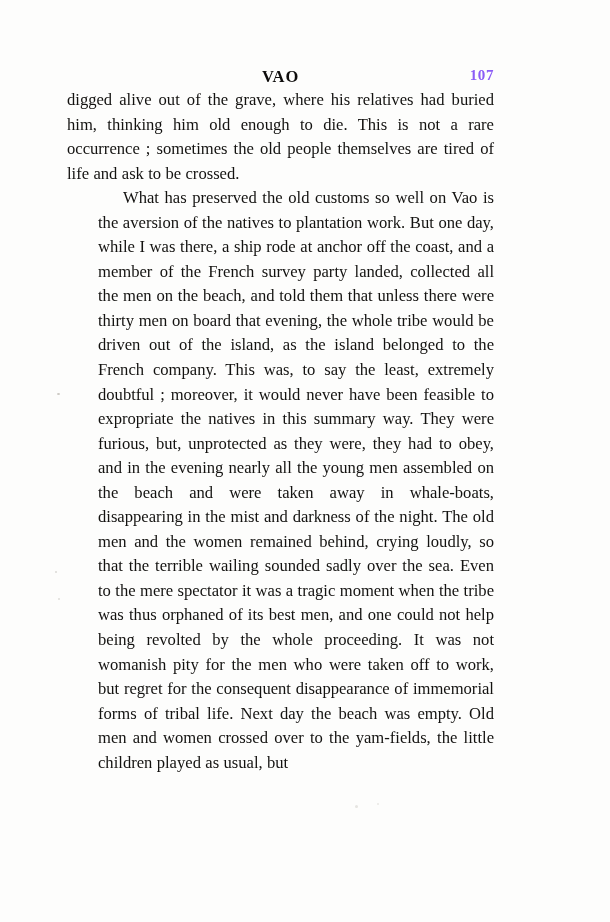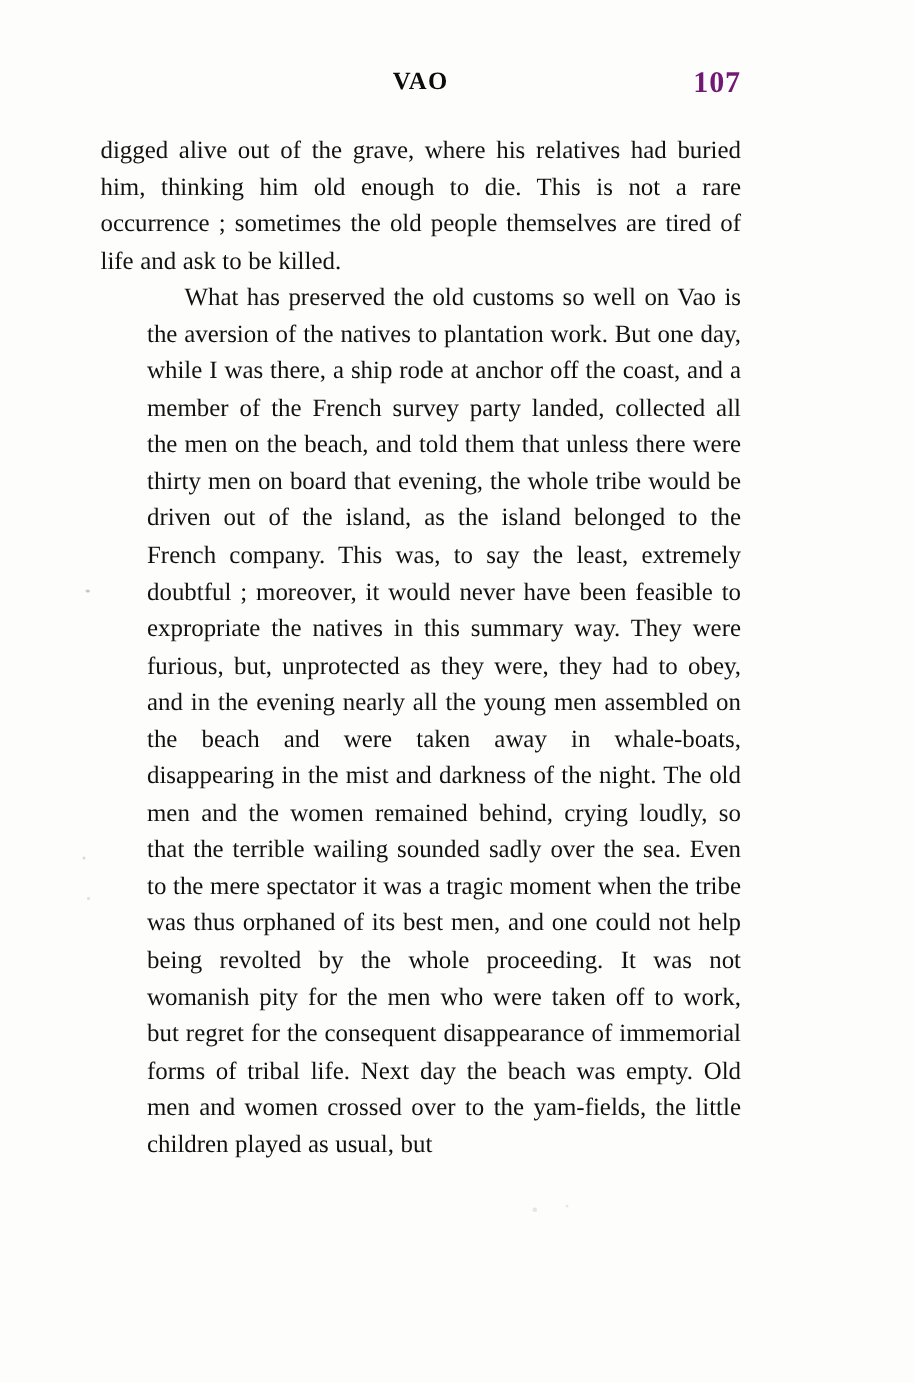--- a/index.html
+++ b/index.html
@@ -18,21 +18,21 @@
     overflow: hidden;
     font-family: "Liberation Serif", "DejaVu Serif", serif;
     color: #100f0d;
     -webkit-font-smoothing: antialiased;
   }
 
   
   .running-head {
     position: absolute;
     left: 67px;
-    top: 44px;
+    top: 67px;
     width: 427px;
     height: 22px;
     text-decoration: underline;
   }
 
   .running-head-title {
     position: absolute;
     left: 0;
     right: 0;
     top: 0;
@@ -41,23 +41,23 @@
     font-size: 16.5px;
     letter-spacing: 0.9px;
     color: #0d0c0b;
   }
 
   .running-head-folio {
     position: absolute;
     right: 0;
     top: 0;
     font-weight: bold;
-    font-size: 20px;
+    font-size: 15px;
     letter-spacing: 0.6px;
-    color: #701a75;
+    color: #8b5cf6;
     font-variant-numeric: oldstyle-nums;
     font-feature-settings: "onum" 1;
   }
 
   
   .text-column {
     position: absolute;
     left: 67px;
     top: 88px;
     width: 427px;
@@ -96,21 +96,21 @@
 <body>
 
 <div class="page">
 
   <div class="running-head">
     <div class="running-head-title">VAO</div>
     <div class="running-head-folio">107</div>
   </div>
 
   <div class="text-column">
-    <p class="body-paragraph">digged alive out of the grave, where his relatives had buried him, thinking him old enough to die. This is not a rare occurrence ; sometimes the old people themselves are tired of life and ask to be killed.</p>
+    <p class="body-paragraph">digged alive out of the grave, where his relatives had buried him, thinking him old enough to die. This is not a rare occurrence ; sometimes the old people themselves are tired of life and ask to be crossed.</p>
     <p class="body-paragraph indented">What has preserved the old customs so well on Vao is the aversion of the natives to plantation work. But one day, while I was there, a ship rode at anchor off the coast, and a member of the French survey party landed, collected all the men on the beach, and told them that unless there were thirty men on board that evening, the whole tribe would be driven out of the island, as the island belonged to the French company.  This was, to say the least, extremely doubtful ; moreover, it would never have been feasible to expropriate the natives in this summary way. They were furious, but, unprotected as they were, they had to obey, and in the evening nearly all the young men assembled on the beach and were taken away in whale-boats, disappearing in the mist and darkness of the night.  The old men and the women remained behind, crying loudly, so that the terrible wailing sounded sadly over the sea.  Even to the mere spectator it was a tragic moment when the tribe was thus orphaned of its best men, and one could not help being revolted by the whole proceeding.  It was not womanish pity for the men who were taken off to work, but regret for the consequent disappearance of immemorial forms of tribal life.  Next day the beach was empty.  Old men and women crossed over to the yam-fields, the little children played as usual, but</p>
   </div>
 
   <div class="speck speck-a"></div>
   <div class="speck speck-b"></div>
   <div class="speck speck-c"></div>
   <div class="speck speck-d"></div>
   <div class="speck speck-e"></div>
 
 </div>

